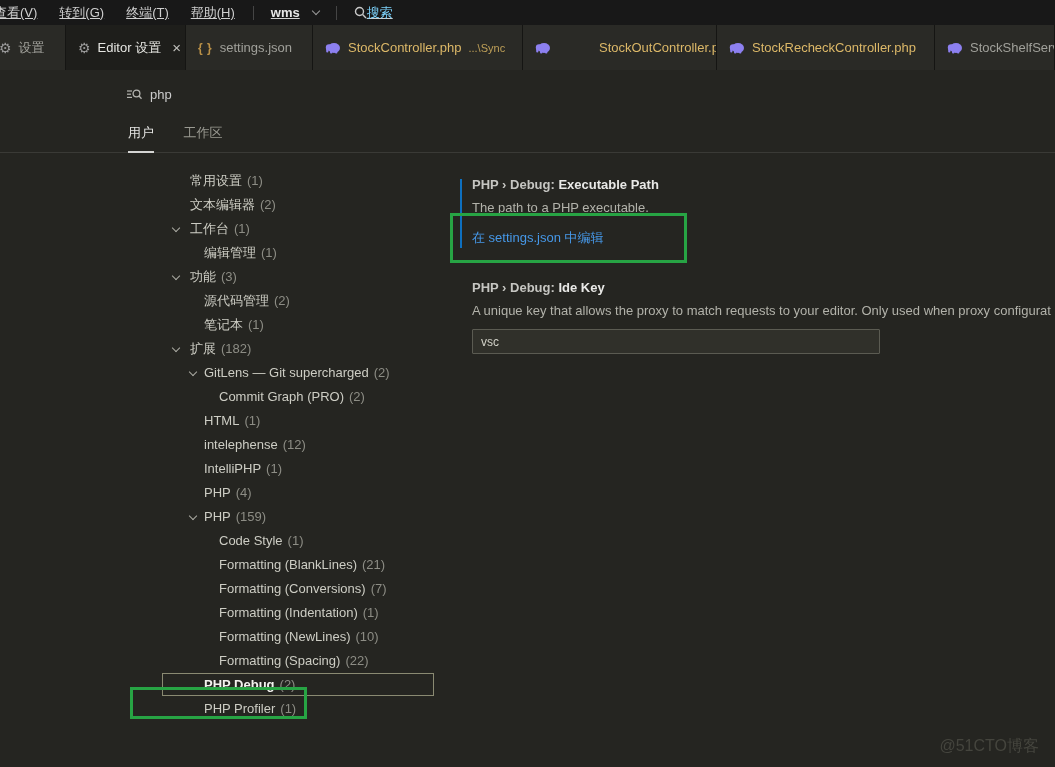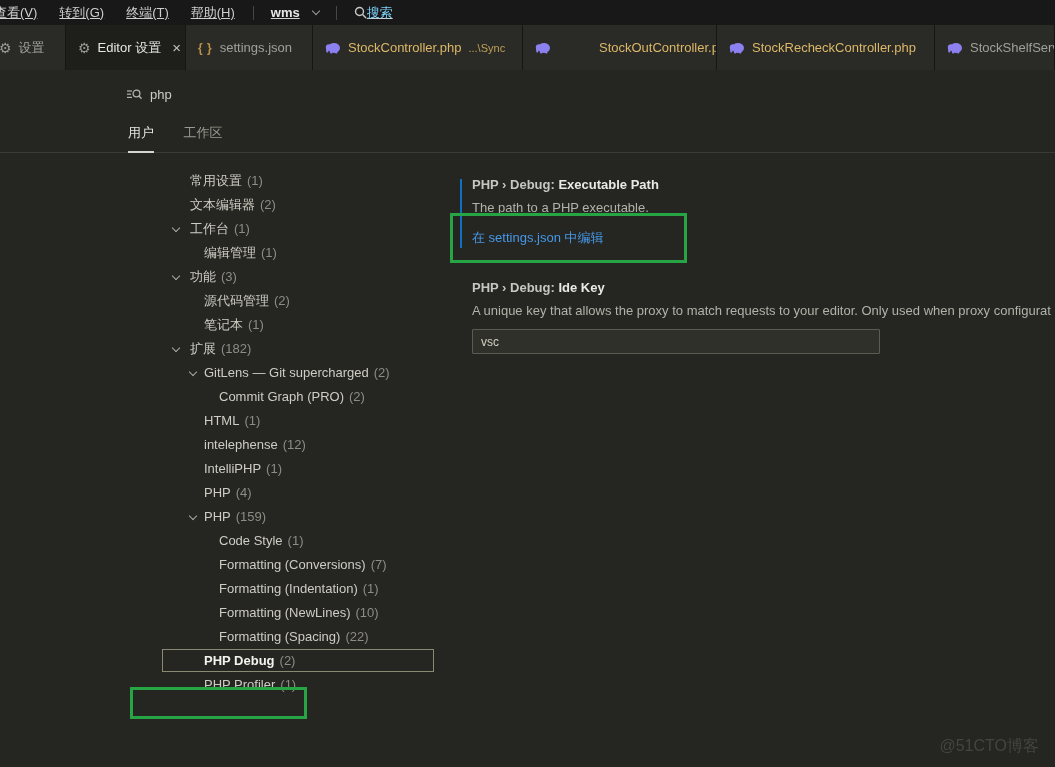--- a/index.html
+++ b/index.html
@@ -202,20 +202,21 @@
       <div class="toc-row lvl2"><span class="label">笔记本</span><span class="count">(1)</span></div>
       <div class="toc-row lvl1"><span class="tchev c1"></span><span class="label">扩展</span><span class="count">(182)</span></div>
       <div class="toc-row lvl2"><span class="tchev c2"></span><span class="label">GitLens — Git supercharged</span><span class="count">(2)</span></div>
       <div class="toc-row lvl3"><span class="label">Commit Graph (PRO)</span><span class="count">(2)</span></div>
       <div class="toc-row lvl2"><span class="label">HTML</span><span class="count">(1)</span></div>
       <div class="toc-row lvl2"><span class="label">intelephense</span><span class="count">(12)</span></div>
       <div class="toc-row lvl2"><span class="label">IntelliPHP</span><span class="count">(1)</span></div>
       <div class="toc-row lvl2"><span class="label">PHP</span><span class="count">(4)</span></div>
       <div class="toc-row lvl2"><span class="tchev c2"></span><span class="label">PHP</span><span class="count">(159)</span></div>
       <div class="toc-row lvl3"><span class="label">Code Style</span><span class="count">(1)</span></div>
+      <div class="toc-row lvl3"><span class="label">Formatting (BlankLines)</span><span class="count">(21)</span></div>
       <div class="toc-row lvl3"><span class="label">Formatting (Conversions)</span><span class="count">(7)</span></div>
       <div class="toc-row lvl3"><span class="label">Formatting (Indentation)</span><span class="count">(1)</span></div>
       <div class="toc-row lvl3"><span class="label">Formatting (NewLines)</span><span class="count">(10)</span></div>
       <div class="toc-row lvl3"><span class="label">Formatting (Spacing)</span><span class="count">(22)</span></div>
       <div class="toc-row lvl2 selected"><span class="label">PHP Debug</span><span class="count">(2)</span></div>
       <div class="toc-row lvl2"><span class="label">PHP Profiler</span><span class="count">(1)</span></div>
     </div>
 
     <div class="pane">
 

